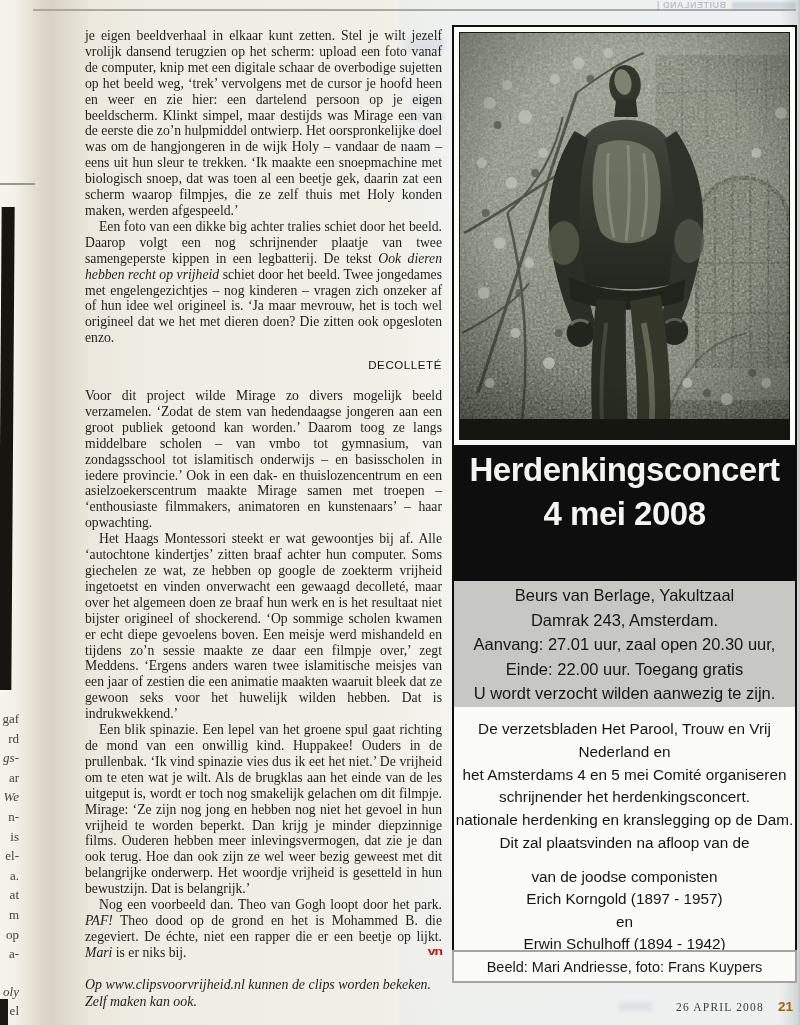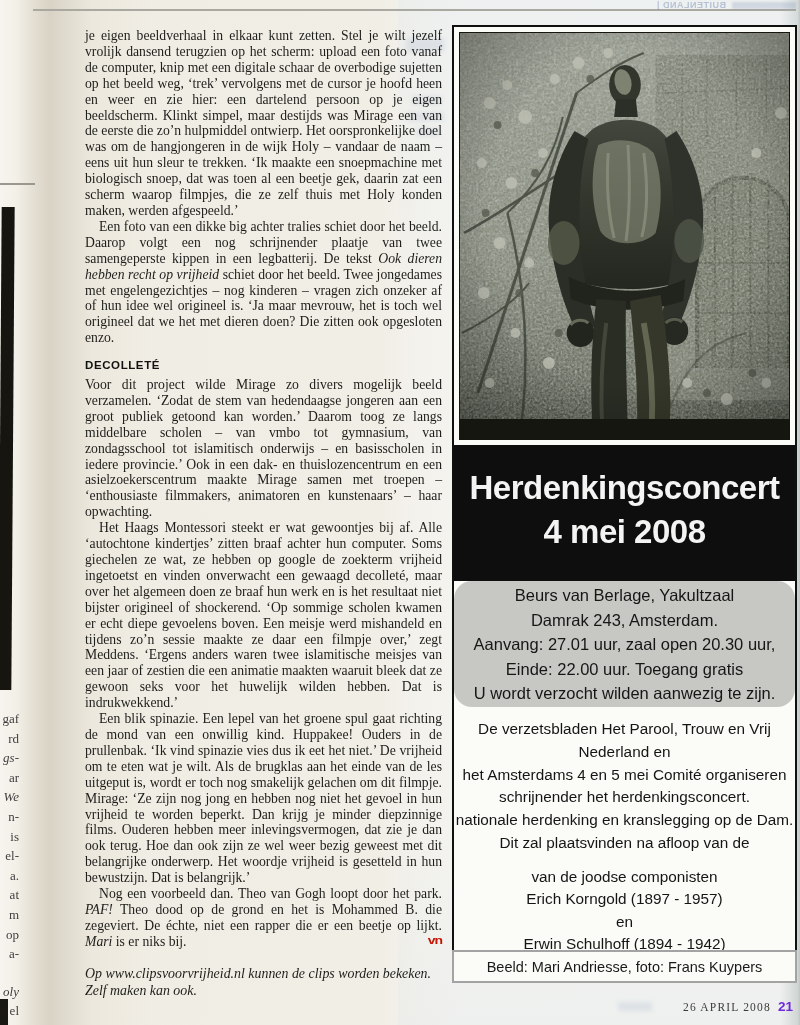--- a/index.html
+++ b/index.html
@@ -31,49 +31,49 @@
   .fragments{position:absolute;left:0;top:709px;width:19px;text-align:right;
     font-size:13px;line-height:19.6px;color:#404040;}
   .fragments .frag{height:19.6px;}
   .fragments .gap{height:18px;}
   .frag em{font-style:italic;}
   
   .article{position:absolute;left:85px;top:28px;width:357px;
     font-size:13.7px;line-height:15.9px;color:#1d1d1a;text-align:justify;}
   .article p{margin:0;}
   .article p.ind{text-indent:14px;}
-  .art-heading{font-family:"Liberation Sans",sans-serif;font-weight:bold;
-    font-size:11.5px;letter-spacing:.6px;color:#111;margin:12px 0 3px 0;text-align:left;}
+  .art-heading{font-family:"Liberation Sans",sans-serif;font-weight:normal;
+    font-size:11.5px;letter-spacing:.6px;color:#111;margin:12px 0 14px 0;text-align:right;}
   .article em{font-style:italic;}
   .endmark{float:right;color:#c41606;font-family:"Liberation Sans",sans-serif;
     font-weight:900;font-size:14px;line-height:13px;letter-spacing:-1px;transform:scaleY(.8);}
   .footnote{margin-top:15px;font-style:italic;font-size:13.9px;line-height:17.5px;text-align:left;}
   
   .ad{position:absolute;left:452px;top:25px;width:341px;height:923px;
     border:2px solid #101010;background:#fbfbf8;
     font-family:"Liberation Sans",sans-serif;color:#151515;}
   .photo{margin:5px;height:406px;border:1px solid #16160f;overflow:hidden;background:#83867d;}
   .photo svg{display:block;width:100%;height:100%;}
   .title-band{height:136px;background:#0e0e0e;color:#f4f4f2;text-align:center;
-    font-weight:bold;font-size:33px;line-height:44px;letter-spacing:-.5px;padding-top:21px;box-sizing:border-box;}
+    font-weight:bold;font-size:33px;line-height:44px;letter-spacing:-.5px;padding-top:3px;box-sizing:border-box;}
   .info-band{height:126px;background:#c7c8c4;text-align:center;
-    font-size:16.5px;line-height:24.6px;color:#161616;padding-top:2px;box-sizing:border-box;border-radius:18px;}
+    font-size:16.5px;line-height:24.6px;color:#161616;padding-top:2px;box-sizing:border-box;}
   .ad-body{margin-top:11px;text-align:center;font-size:15.3px;line-height:22.8px;}
   .ensemble{margin-top:11px;text-align:center;font-size:15.3px;line-height:22.4px;}
   .ensemble .b{font-weight:bold;}
   .credit{position:absolute;left:452px;top:950px;width:341px;height:29px;
     border:2px solid #a3a3a3;background:#fbfbf8;display:flex;align-items:center;justify-content:center;
     font-family:"Liberation Sans",sans-serif;font-size:14.5px;color:#1a1a1a;}
   
   .ghost{position:absolute;background:rgba(95,125,175,.12);filter:blur(2px);border-radius:2px;}
   
-  .page-footer{position:absolute;right:7px;top:999px;display:flex;align-items:baseline;gap:7px;
+  .page-footer{position:absolute;right:7px;top:999px;display:flex;align-items:baseline;gap:14px;
     font-family:"Liberation Serif",serif;}
   .f-date{font-size:11.5px;letter-spacing:1.2px;color:#3c3c38;}
-  .f-num{font-family:"Liberation Sans",sans-serif;font-weight:bold;font-size:13.5px;color:#6d28d9;}
+  .f-num{font-family:"Liberation Sans",sans-serif;font-weight:bold;font-size:13.5px;color:#a16207;}
 </style>
 </head>
 <body>
 
 <div class="paper"></div>
 <div class="wash"></div>
 <div class="top-rule"></div>
 <div class="left-rule"></div>
 
 <div class="bleed-header">

